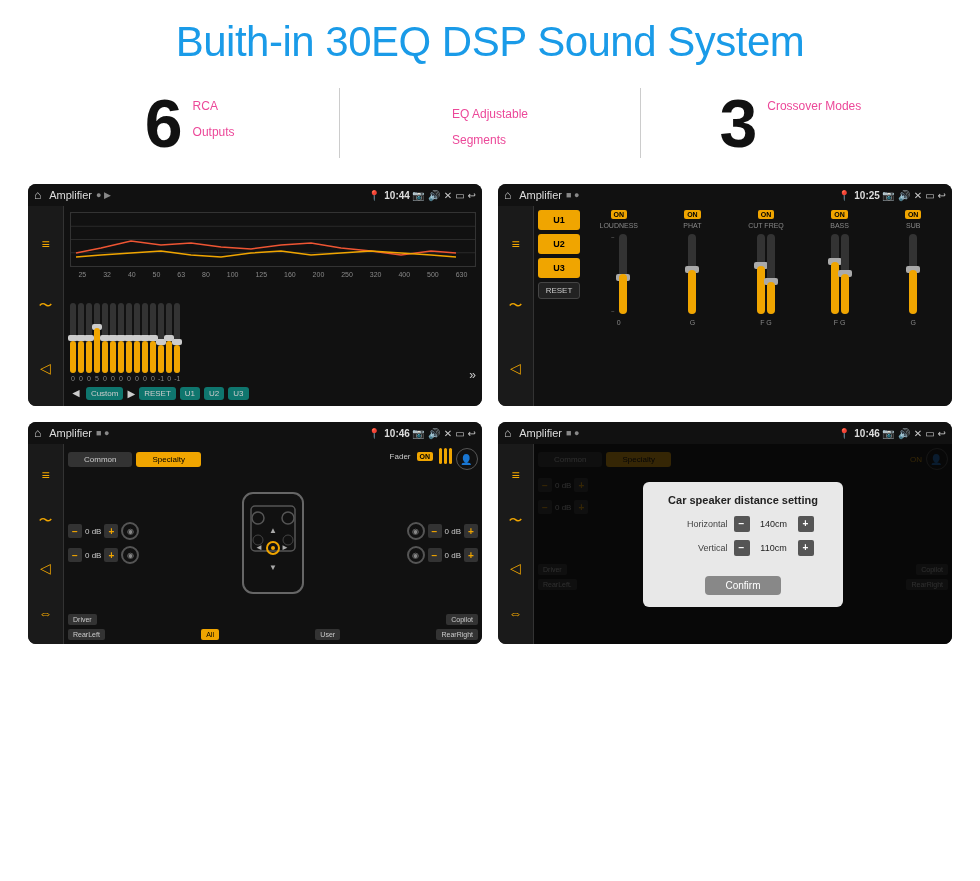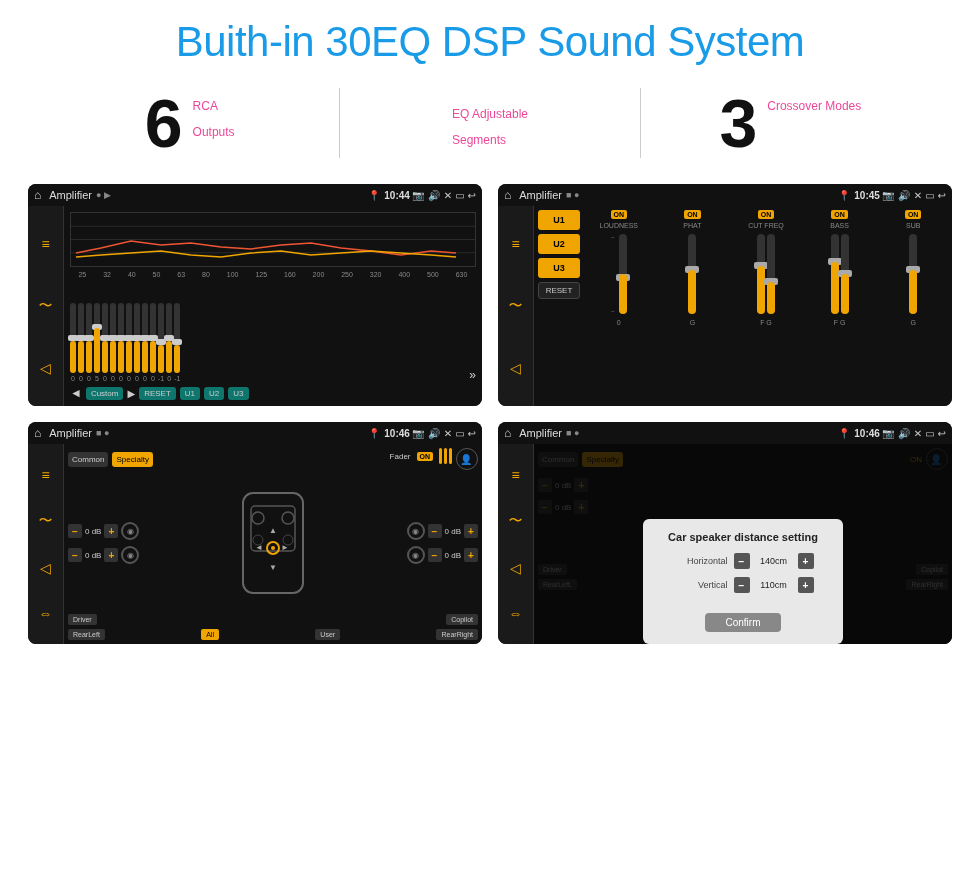--- a/index.html
+++ b/index.html
@@ -318,21 +318,21 @@
       display: flex;
       gap: 4px;
       margin-bottom: 6px;
       align-items: center;
     }
     .cross-tab {
       background: #333;
       color: #ccc;
       font-size: 8px;
       border-radius: 3px;
-      padding: 3px 4px;
+      padding: 3px 16px;
     }
     .cross-tab-active {
       background: #f0a500;
       color: #000;
     }
     .fader-row {
       display: flex;
       align-items: center;
       gap: 6px;
       font-size: 8px;
@@ -402,21 +402,21 @@
     }
     .cross-bottom-btn-active {
       background: #f0a500;
       color: #000;
     }
     .modal-overlay {
       position: absolute;
       top: 0; left: 0; right: 0; bottom: 0;
       background: rgba(0,0,0,0.5);
       display: flex;
-      align-items: flex-end;
+      align-items: center;
       justify-content: center;
       z-index: 10;
     }
     .modal-box {
       background: #e8e8e8;
       border-radius: 6px;
       padding: 12px 16px;
       min-width: 200px;
       text-align: center;
     }
@@ -690,21 +690,21 @@
     </div>
   </div>
 
   <div class="screen-card">
     <div class="status-bar">
       <span class="status-home">⌂</span>
       <span class="status-title">Amplifier</span>
       <span style="color:#888;font-size:9px;">■ ●</span>
       <div class="status-icons">
         <span>📍</span>
-        <span class="status-time">10:45</span>
+        <span class="status-time">10:25</span>
         <span>📷</span>
         <span>🔊</span>
         <span>✕</span>
         <span>▭</span>
         <span>↩</span>
       </div>
     </div>
     <div class="screen-body">
       <div class="left-sidebar">
         <span class="sidebar-icon">≡</span>

